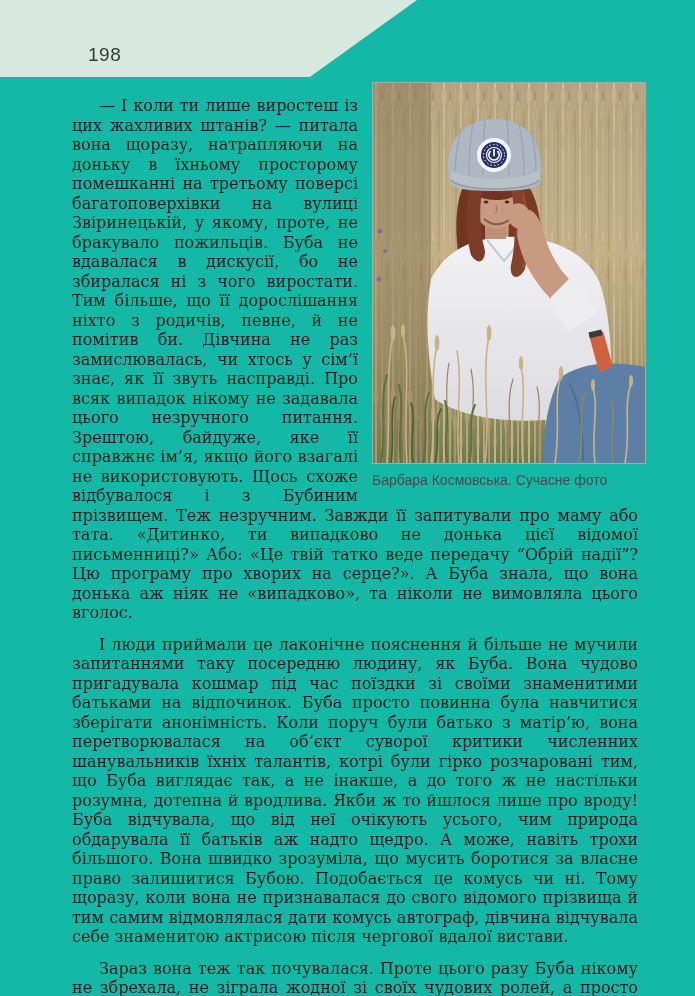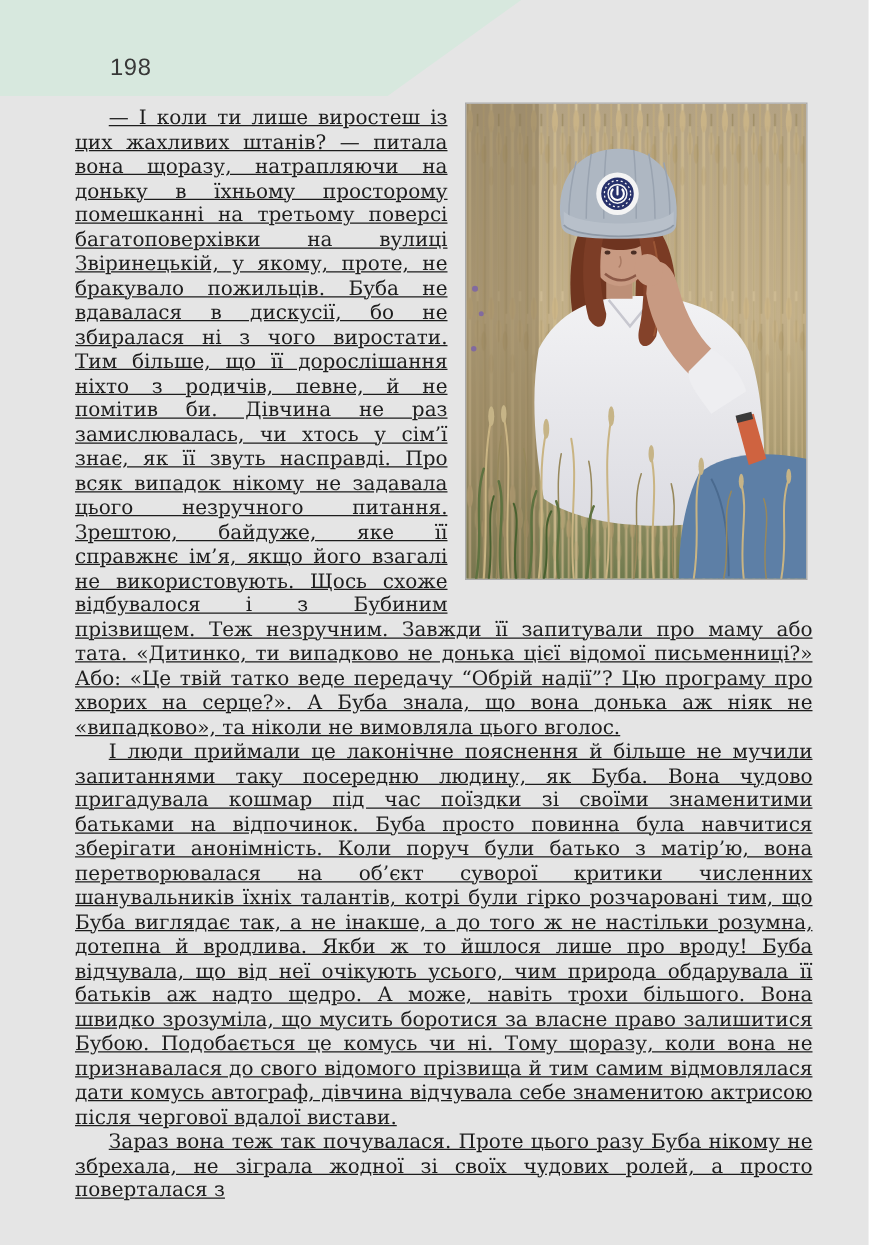--- a/index.html
+++ b/index.html
@@ -1,19 +1,19 @@
 <!DOCTYPE html>
 <html lang="uk"><head>
 <meta charset="utf-8">
 <style>
   html,body{margin:0;padding:0;background:#ffffff;}
   .page{
     position:relative;
     width:695px;height:996px;
-    background:#e5e5e5;
+    background:#14b8a6;
     overflow:hidden;
     font-family:"DejaVu Serif", serif;
   }
   
   .header{position:relative;height:77px;}
   .header-band{
     position:absolute;left:0;top:0;
     width:417px;height:77px;
     background:#d7e8de;
     clip-path:polygon(0 0,100% 0,74.3% 100%,0 100%);
@@ -27,21 +27,21 @@
     position:absolute;left:170px;top:49px;
     font-family:"Liberation Sans", sans-serif;
     font-size:14px;color:#3a3a3a;letter-spacing:1px;
   }
   
   .content{
     padding:7px 45px 0 60px;
     font-size:16px;line-height:19.5px;color:#1d1d1d;
     text-align:justify;
   }
-  .content p{margin:0;text-indent:27px;text-decoration:underline;}
+  .content p{margin:12px;text-indent:27px;}
   figure.photo{
     float:right;
     width:278px;
     margin:-2px 0 14px 14px;
     text-align:left;
   }
   .photo-frame{
     width:272px;height:380px;
     border:1px solid #a9a9a9;
     box-sizing:content-box;
@@ -188,20 +188,21 @@
               <ellipse cx="64" cy="260" rx="2.4" ry="8"></ellipse>
               <ellipse cx="116" cy="250" rx="2.4" ry="8"></ellipse>
               <ellipse cx="148" cy="280" rx="2.2" ry="7"></ellipse>
               <ellipse cx="188" cy="290" rx="2.2" ry="7"></ellipse>
               <ellipse cx="220" cy="302" rx="2" ry="6"></ellipse>
               <ellipse cx="258" cy="298" rx="2" ry="6"></ellipse>
             </g>
           </g>
         </svg>
       </div>
+      <figcaption>Барбара Космовська. Сучасне фото</figcaption>
     </figure>
 
     <p>— І коли ти лише виростеш із цих жахливих штанів? — питала вона щоразу, натрапляючи на доньку в їхньому просторому помешканні на третьому поверсі багатоповерхівки на вулиці Звіринецькій, у якому, проте, не бракувало пожильців. Буба не вдавалася в дискусії, бо не збиралася ні з чого виростати. Тим більше, що її дорослішання ніхто з родичів, певне, й не помітив би. Дівчина не раз замислювалась, чи хтось у сім’ї знає, як її звуть насправді. Про всяк випадок нікому не задавала цього незручного питання. Зрештою, байдуже, яке її справжнє ім’я, якщо його взагалі не використовують. Щось схоже відбувалося і з Бубиним прізвищем. Теж незручним. Завжди її запитували про маму або тата. «Дитинко, ти випадково не донька цієї відомої письменниці?» Або: «Це твій татко веде передачу “Обрій надії”? Цю програму про хворих на серце?». А Буба знала, що вона донька аж ніяк не «випадково», та ніколи не вимовляла цього вголос.</p>
     <p>І люди приймали це лаконічне пояснення й більше не мучили запитаннями таку посередню людину, як Буба. Вона чудово пригадувала кошмар під час поїздки зі своїми знаменитими батьками на відпочинок. Буба просто повинна була навчитися зберігати анонімність. Коли поруч були батько з матір’ю, вона перетворювалася на об’єкт суворої критики численних шанувальників їхніх талантів, котрі були гірко розчаровані тим, що Буба виглядає так, а не інакше, а до того ж не настільки розумна, дотепна й вродлива. Якби ж то йшлося лише про вроду! Буба відчувала, що від неї очікують усього, чим природа обдарувала її батьків аж надто щедро. А може, навіть трохи більшого. Вона швидко зрозуміла, що мусить боротися за власне право залишитися Бубою. Подобається це комусь чи ні. Тому щоразу, коли вона не признавалася до свого відомого прізвища й тим самим відмовлялася дати комусь автограф, дівчина відчувала себе знаменитою актрисою після чергової вдалої вистави.</p>
     <p>Зараз вона теж так почувалася. Проте цього разу Буба нікому не збрехала, не зіграла жодної зі своїх чудових ролей, а просто поверталася з</p>
 
   </div>
 </div>
 
 </body></html>

